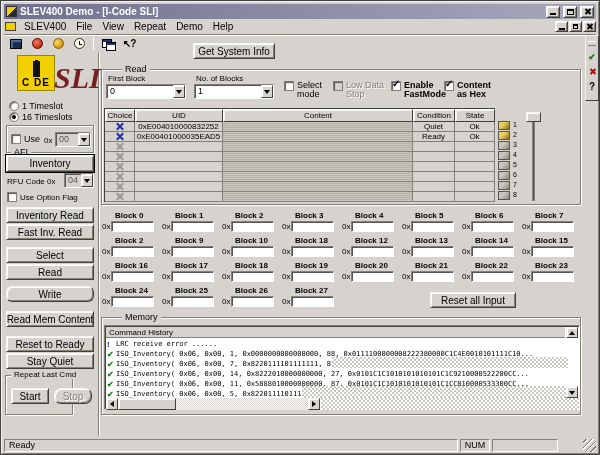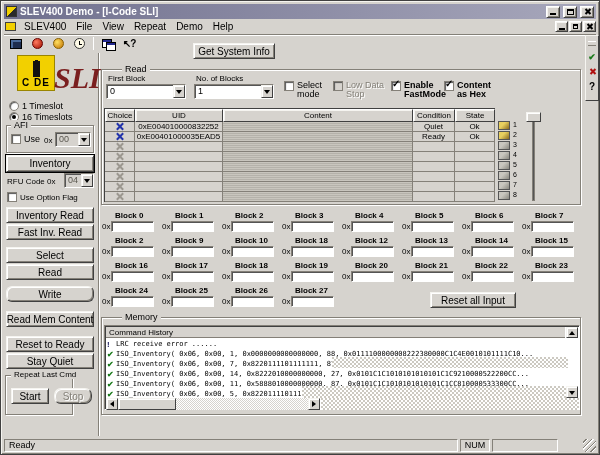--- a/index.html
+++ b/index.html
@@ -213,21 +213,21 @@
     <div class="ctrl-row" style="left:5px;top:48px;">
       <span class="radio"></span>
       <span>1 Timeslot</span>
     </div>
     <div class="ctrl-row" style="left:5px;top:59px;">
       <span class="radio on"></span>
       <span>16 Timeslots</span>
     </div>
 
     <div class="group" style="left:2px;top:72px;width:88px;height:28px;">
-      <span class="glabel" style="left:4px;">AFI</span>
+      <span class="glabel" style="left:4px;margin-top:27px;">AFI</span>
       <div class="ctrl-row" style="left:4px;top:8px;">
         <span class="cbx"></span>
         <span>Use</span>
       </div>
       <span class="lbl8" style="left:37px;top:10px;">0x</span>
       <div class="dd dis" style="left:48px;top:6px;width:36px;height:15px;">
         <span class="val">00</span>
         <span class="ddbtn">
             <span class="tri-d"></span>
           </span>

